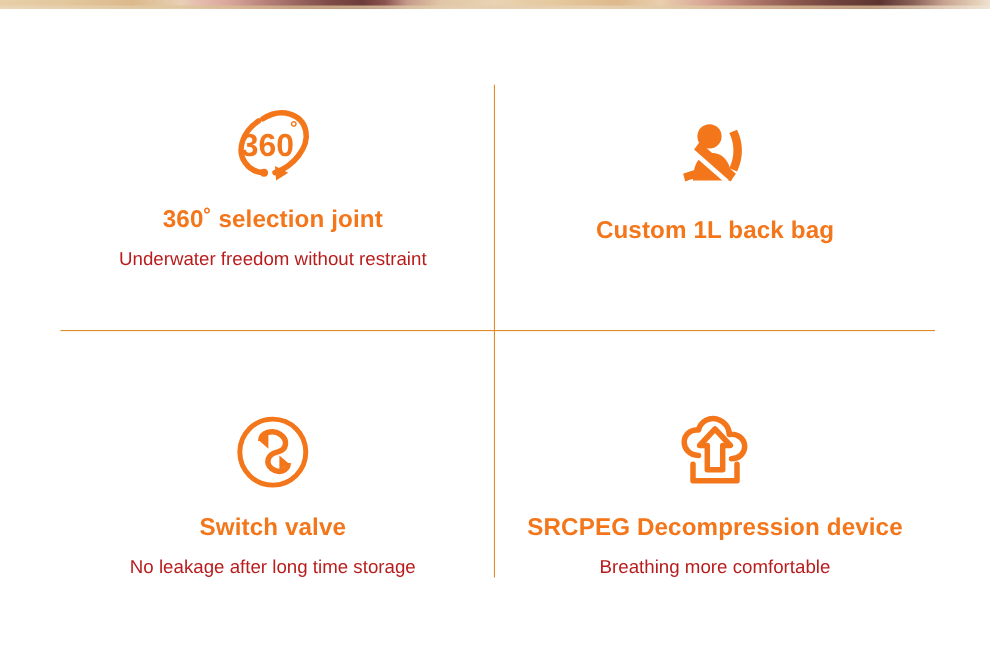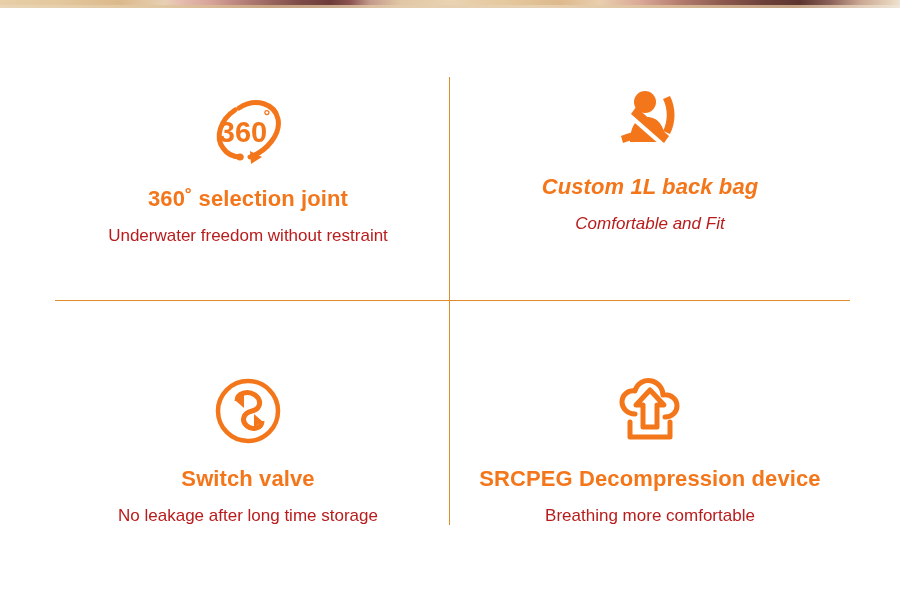--- a/index.html
+++ b/index.html
@@ -77,21 +77,21 @@
     height: 1.4px;
     background: #e08a2a;
   }
 
   .cell {
     position: absolute;
     width: 440px;
     text-align: center;
   }
   .cell-tl { left: 28px;  top: 82px; }
-  .cell-tr { left: 430px; top: 70px; font-style: italic; }
+  .cell-tr { left: 430px; top: 92px; }
   .cell-bl { left: 28px;  top: 362px; }
   .cell-br { left: 430px; top: 362px; }
 
   .icon-wrap {
     height: 82px;
     display: flex;
     align-items: center;
     justify-content: center;
   }
   .icon-wrap svg { display: block; }
@@ -146,21 +146,20 @@
       <svg width="64" height="62" viewBox="0 0 64 62" aria-hidden="true">
         <circle cx="27" cy="14" r="11" fill="#f4761b"></circle>
         <path d="M12 54 C12 38, 19 29, 29 29 C40 29, 47 38, 47 54 Z" fill="#f4761b"></path>
         <path d="M3 48 C14 43, 26 42, 38 45 L36 53 C25 50, 14 51, 5 55 Z" fill="#f4761b"></path>
         <path d="M52 8 C58 20, 58 34, 52 46 L45 43 C50 33, 50 21, 45 11 Z" fill="#f4761b"></path>
         <path d="M15 22 L47 50 L42 57 L10 29 Z" fill="#ffffff"></path>
         <path d="M18 19 L51 48 L46 55 L13 26 Z" fill="#f4761b"></path>
       </svg>
     </div>
     <div class="feat-title">Custom 1L back bag</div>
-    <div class="feat-sub">Comfortable and Fit</div>
   </div>
 
   <div class="cell cell-bl">
     <div class="icon-wrap">
       <svg width="68" height="68" viewBox="0 0 68 68" aria-hidden="true">
         <circle cx="34" cy="34" r="30" fill="none" stroke="#f4761b" stroke-width="4.5"></circle>
         <g fill="none" stroke="#f4761b" stroke-width="5" stroke-linecap="butt">
           <path d="M23 24 C23 16, 34 13, 41 18 C48 23, 47 32, 38 34
                    C29 36, 27 44, 33 49 C39 54, 48 51, 48 44"></path>
         </g>

